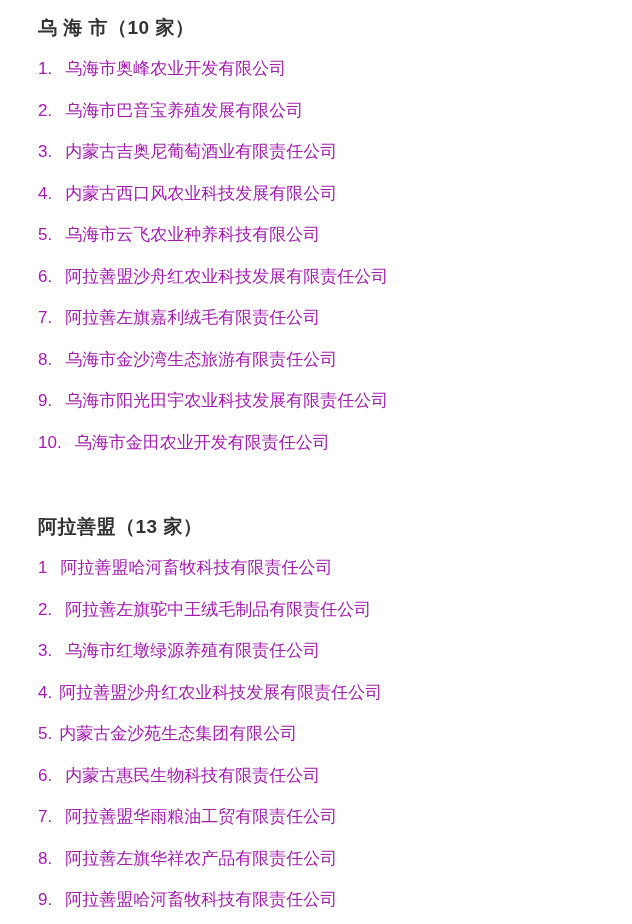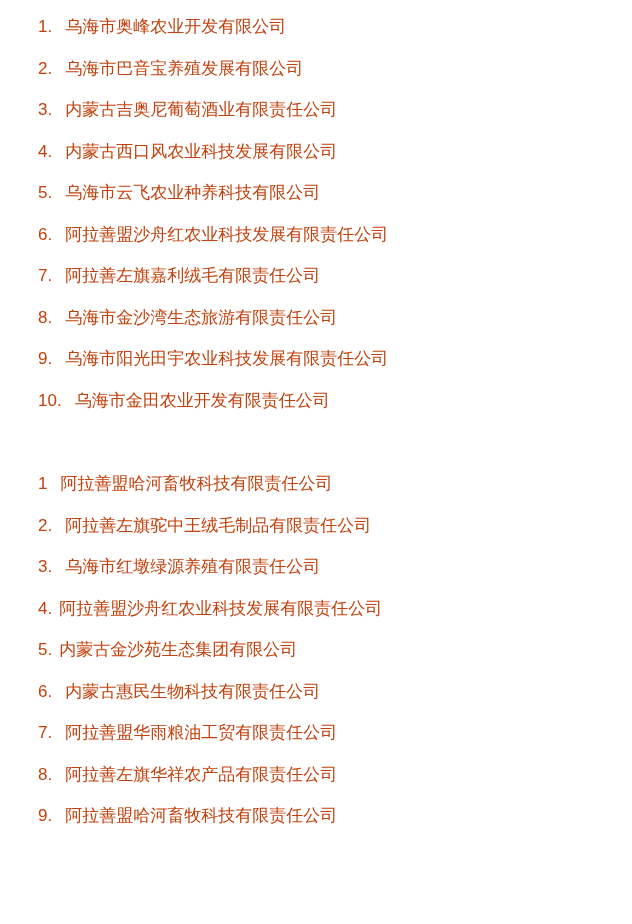--- a/index.html
+++ b/index.html
@@ -24,48 +24,50 @@
     font-size: 19px;
     line-height: 19px;
     font-weight: 700;
     color: #333333;
     letter-spacing: 0.5px;
   }
   .item {
     margin: 0 0 23px 0;
     font-size: 17px;
     line-height: 18.5px;
-    color: #c2410c;
+    color: #a21caf;
     white-space: nowrap;
   }
   .item .num {
     display: inline-block;
     margin-right: 13px;
   }
   .item.tight .num {
     margin-right: 7px;
   }
 </style>
 </head>
 <body>
 
 <div class="page">
     <section class="section">
+      <h2 class="section-heading">乌 海 市（10 家）</h2>
       <p class="item"><span class="num">1.</span><span class="name">乌海市奥峰农业开发有限公司</span></p>
       <p class="item"><span class="num">2.</span><span class="name">乌海市巴音宝养殖发展有限公司</span></p>
       <p class="item"><span class="num">3.</span><span class="name">内蒙古吉奥尼葡萄酒业有限责任公司</span></p>
       <p class="item"><span class="num">4.</span><span class="name">内蒙古西口风农业科技发展有限公司</span></p>
       <p class="item"><span class="num">5.</span><span class="name">乌海市云飞农业种养科技有限公司</span></p>
       <p class="item"><span class="num">6.</span><span class="name">阿拉善盟沙舟红农业科技发展有限责任公司</span></p>
       <p class="item"><span class="num">7.</span><span class="name">阿拉善左旗嘉利绒毛有限责任公司</span></p>
       <p class="item"><span class="num">8.</span><span class="name">乌海市金沙湾生态旅游有限责任公司</span></p>
       <p class="item"><span class="num">9.</span><span class="name">乌海市阳光田宇农业科技发展有限责任公司</span></p>
       <p class="item"><span class="num">10.</span><span class="name">乌海市金田农业开发有限责任公司</span></p>
     </section>
     <section class="section">
+      <h2 class="section-heading">阿拉善盟（13 家）</h2>
       <p class="item"><span class="num">1</span><span class="name">阿拉善盟哈河畜牧科技有限责任公司</span></p>
       <p class="item"><span class="num">2.</span><span class="name">阿拉善左旗驼中王绒毛制品有限责任公司</span></p>
       <p class="item"><span class="num">3.</span><span class="name">乌海市红墩绿源养殖有限责任公司</span></p>
       <p class="item tight"><span class="num">4.</span><span class="name">阿拉善盟沙舟红农业科技发展有限责任公司</span></p>
       <p class="item tight"><span class="num">5.</span><span class="name">内蒙古金沙苑生态集团有限公司</span></p>
       <p class="item"><span class="num">6.</span><span class="name">内蒙古惠民生物科技有限责任公司</span></p>
       <p class="item"><span class="num">7.</span><span class="name">阿拉善盟华雨粮油工贸有限责任公司</span></p>
       <p class="item"><span class="num">8.</span><span class="name">阿拉善左旗华祥农产品有限责任公司</span></p>
       <p class="item"><span class="num">9.</span><span class="name">阿拉善盟哈河畜牧科技有限责任公司</span></p>
     </section>

